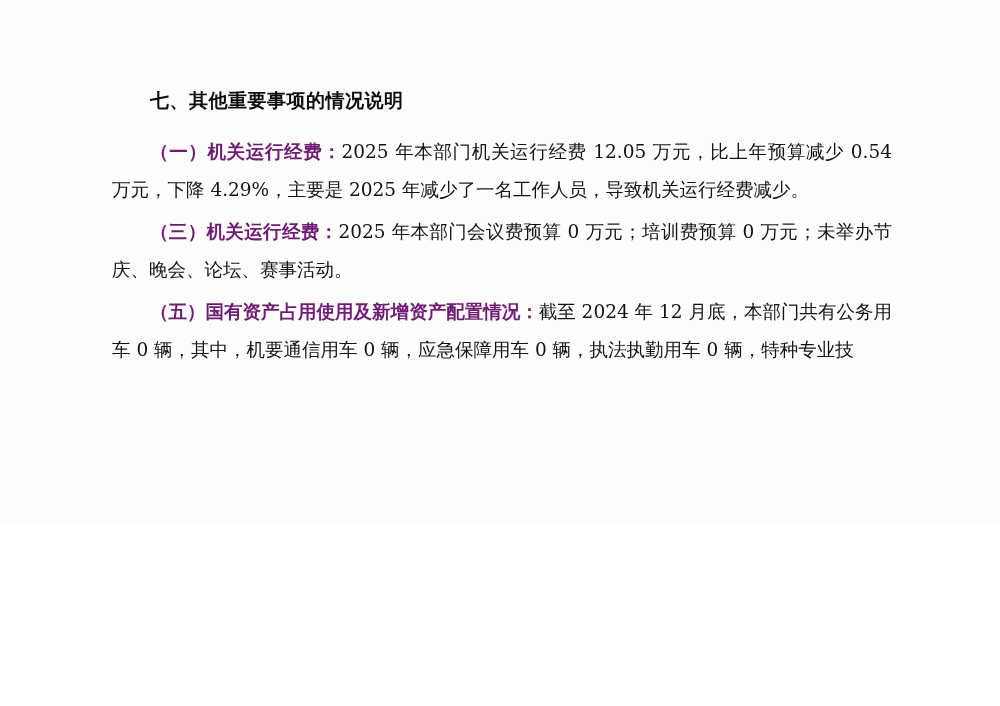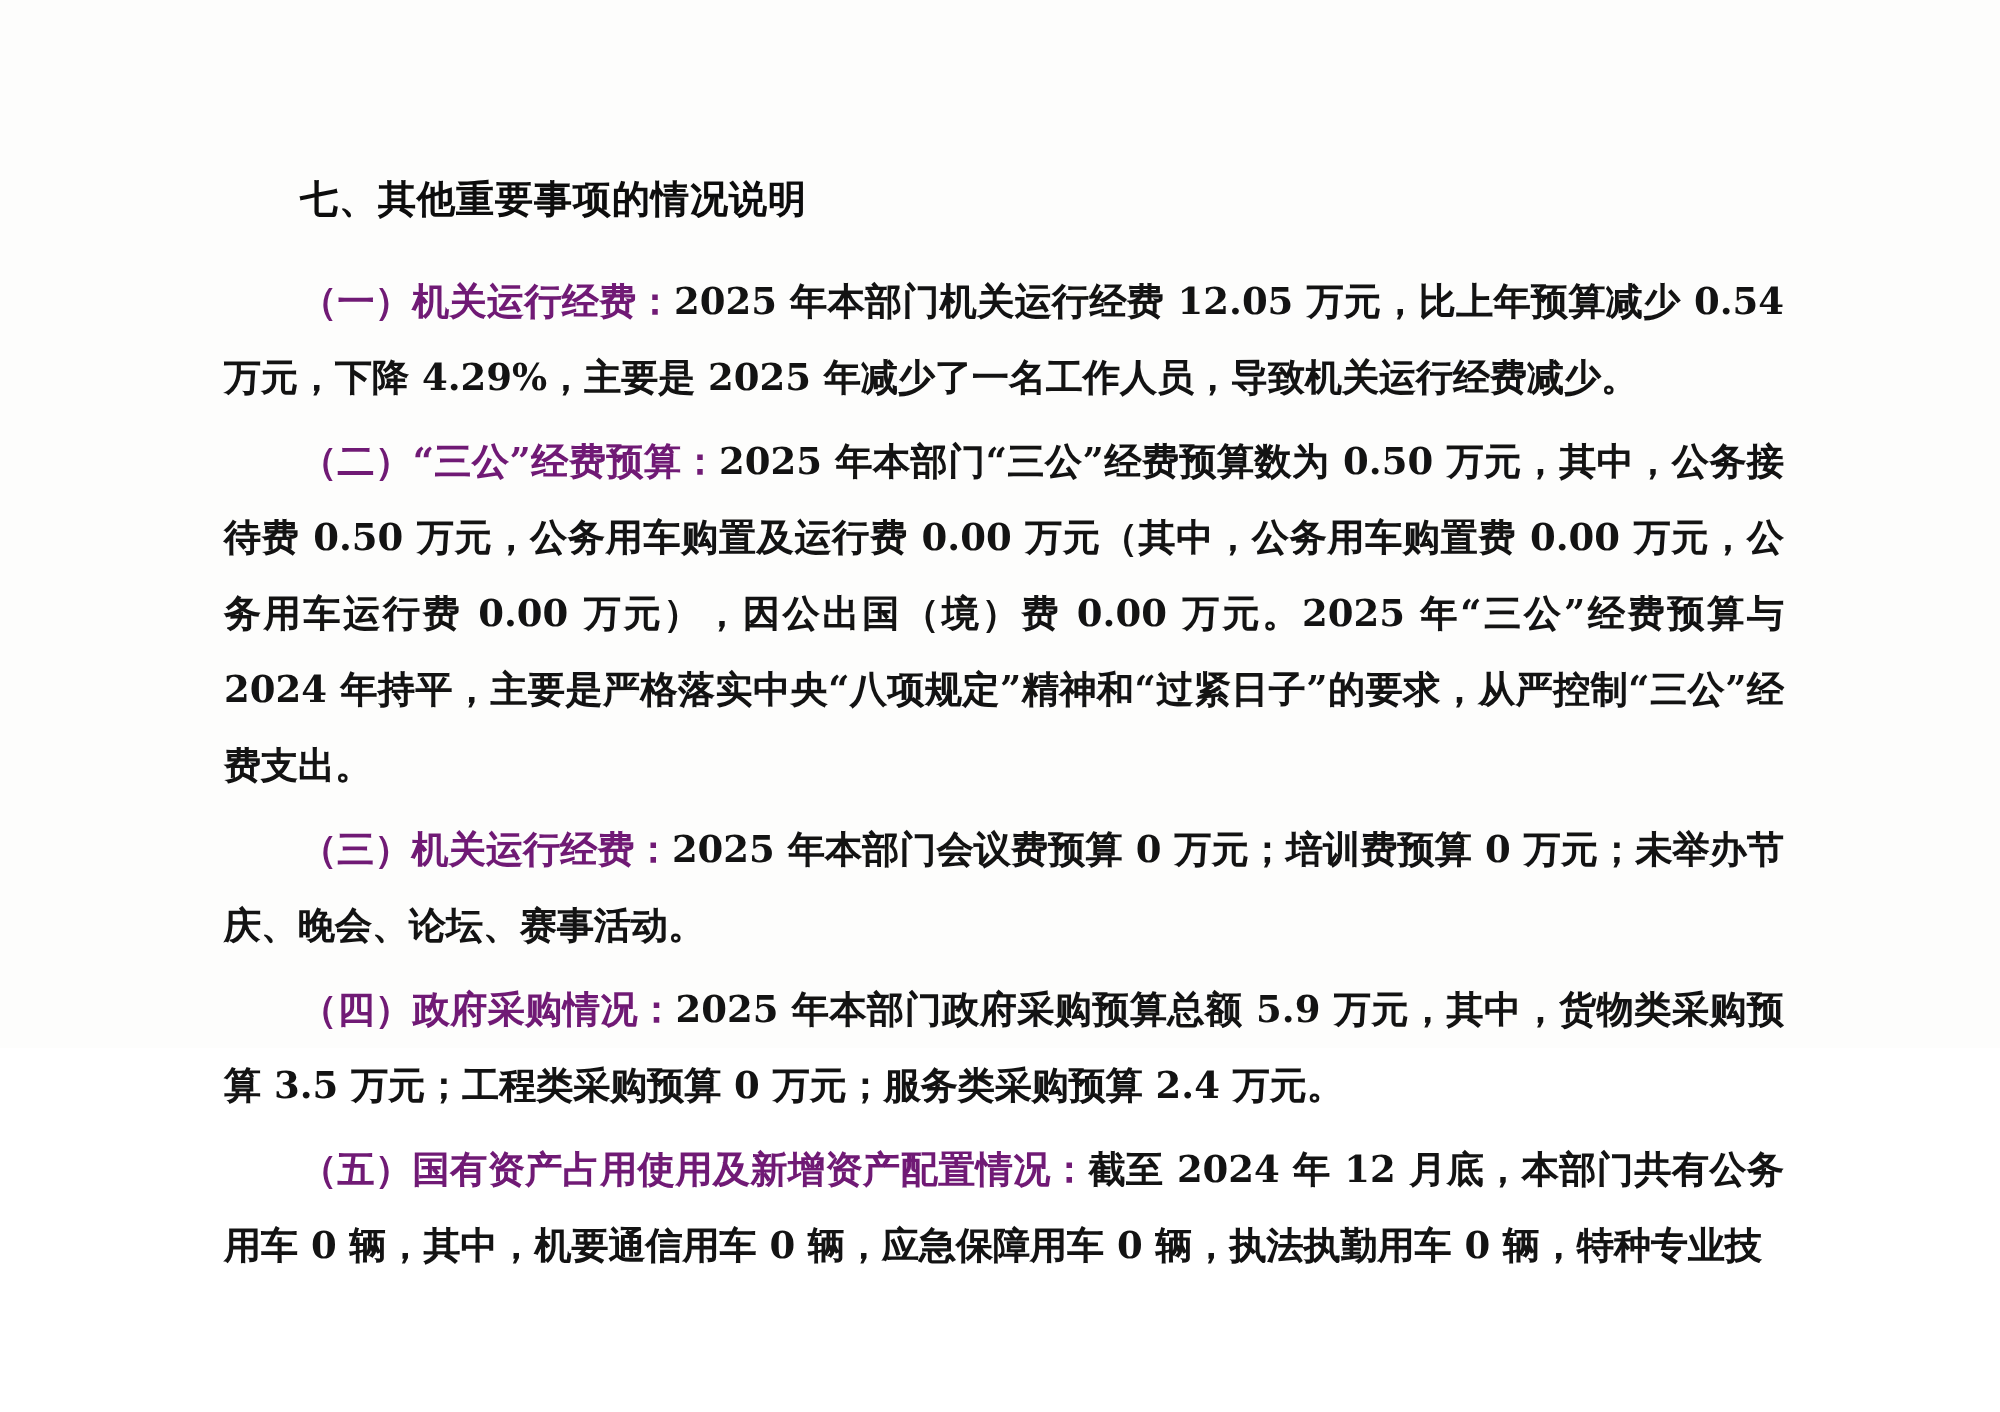--- a/index.html
+++ b/index.html
@@ -44,45 +44,39 @@
     text-indent: 38px;
     text-align: justify;
     text-justify: inter-ideograph;
     color: #131313;
   }
   .para .lead {
     font-weight: bold;
     color: #701a75;
   }
   .para .body-text {
-    font-weight: bold;
+    font-weight: normal;
   }
 </style>
 </head>
 <body>
 
 <div class="page">
   <div class="content">
 
     <h2 class="heading">七、其他重要事项的情况说明</h2>
 
     <p class="para">
       <span class="lead">（一）机关运行经费：</span><span class="body-text">2025 年本部门机关运行经费 12.05 万元，比上年预算减少 0.54 万元，下降 4.29%，主要是 2025 年减少了一名工作人员，导致机关运行经费减少。</span>
     </p>
 
-    <p class="para">
-      <span class="lead">（二）“三公”经费预算：</span><span class="body-text">2025 年本部门“三公”经费预算数为 0.50 万元，其中，公务接待费 0.50 万元，公务用车购置及运行费 0.00 万元（其中，公务用车购置费 0.00 万元，公务用车运行费 0.00 万元），因公出国（境）费 0.00 万元。2025 年“三公”经费预算与 2024 年持平，主要是严格落实中央“八项规定”精神和“过紧日子”的要求，从严控制“三公”经费支出。</span>
-    </p>
 
     <p class="para">
       <span class="lead">（三）机关运行经费：</span><span class="body-text">2025 年本部门会议费预算 0 万元；培训费预算 0 万元；未举办节庆、晚会、论坛、赛事活动。</span>
     </p>
 
-    <p class="para">
-      <span class="lead">（四）政府采购情况：</span><span class="body-text">2025 年本部门政府采购预算总额 5.9 万元，其中，货物类采购预算 3.5 万元；工程类采购预算 0 万元；服务类采购预算 2.4 万元。</span>
-    </p>
 
     <p class="para">
       <span class="lead">（五）国有资产占用使用及新增资产配置情况：</span><span class="body-text">截至 2024 年 12 月底，本部门共有公务用车 0 辆，其中，机要通信用车 0 辆，应急保障用车 0 辆，执法执勤用车 0 辆，特种专业技</span>
     </p>
 
   </div>
 </div>
 
 </body></html>

